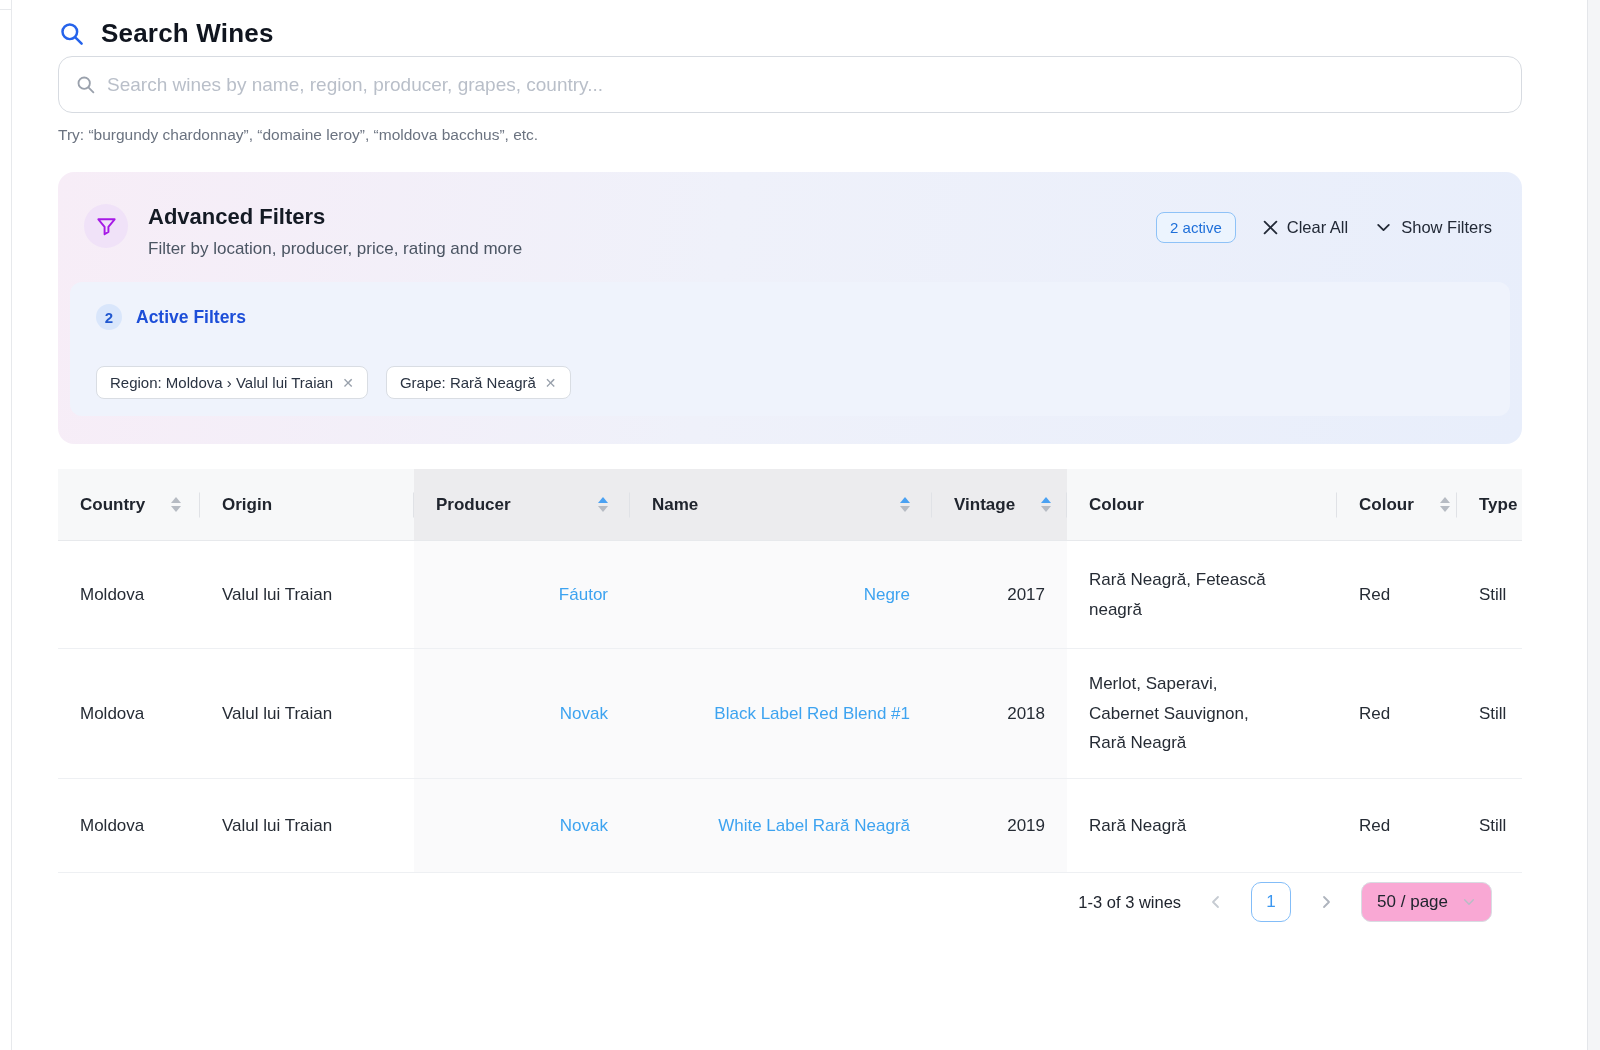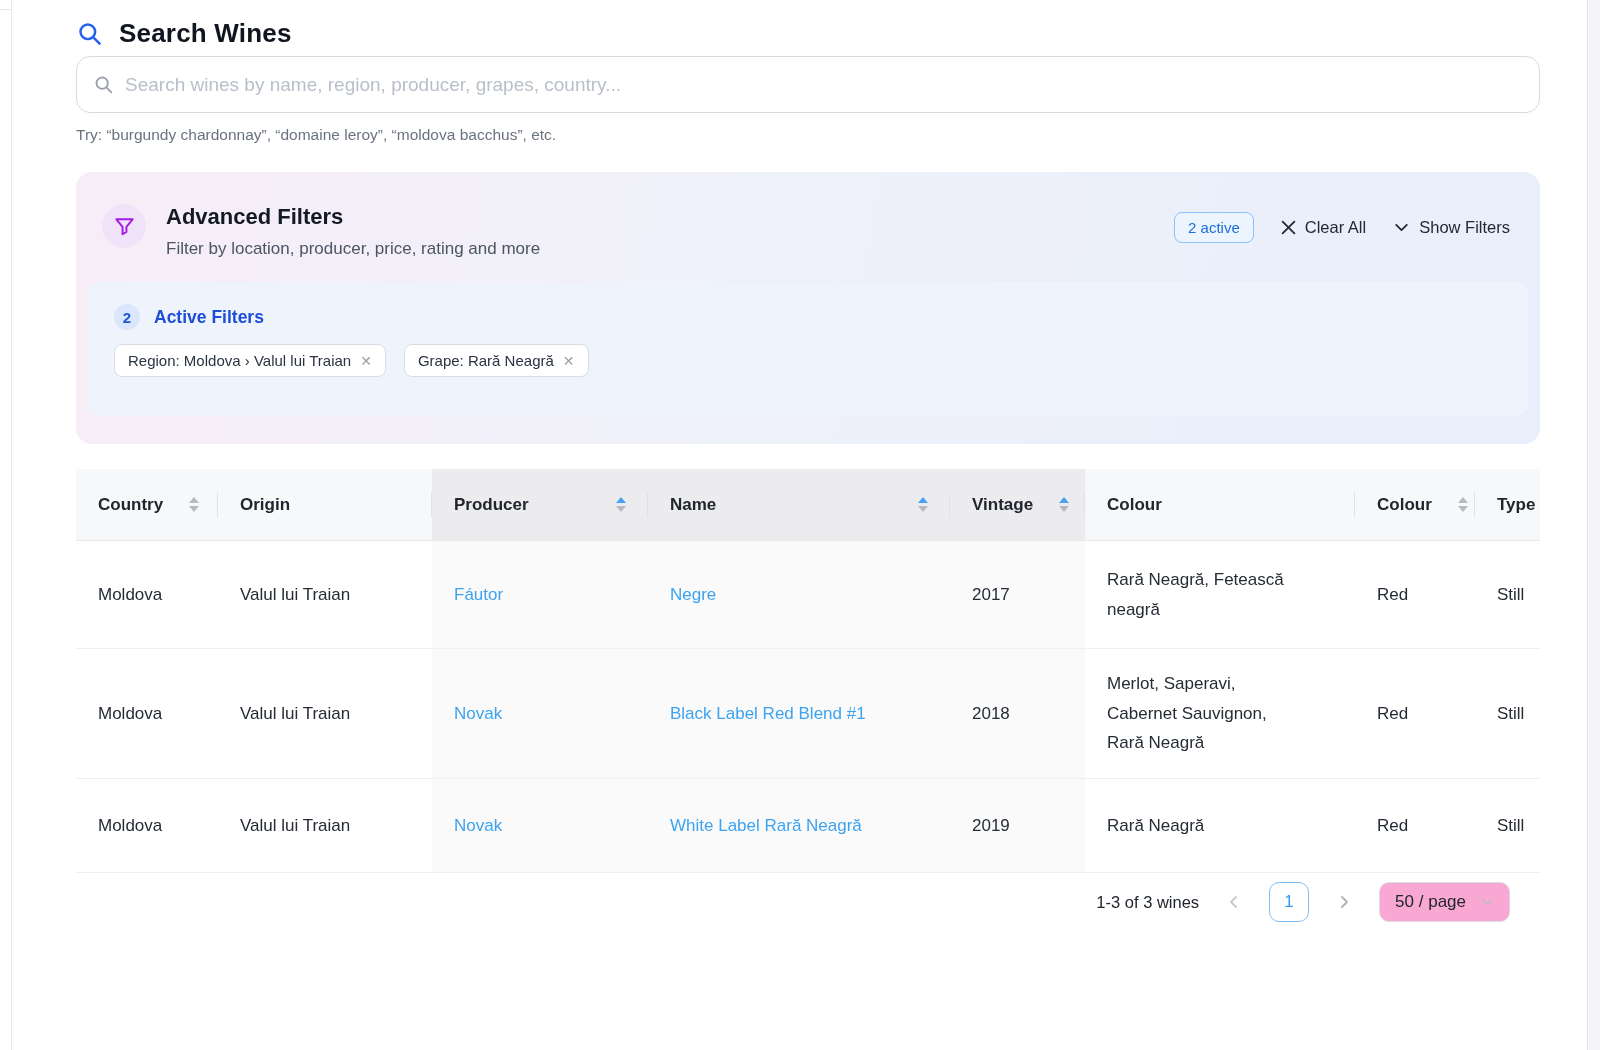--- a/index.html
+++ b/index.html
@@ -8,21 +8,21 @@
     background:#ffffff;
     font-family:"Liberation Sans", sans-serif;
     position:relative;
     overflow:hidden;
     color:#20252e;
   }
   .left-divider { position:absolute; left:11px; top:0; width:1px; height:1050px; background:#e7e9ec; }
   .left-tick { position:absolute; left:0; top:9px; width:11px; height:1px; background:#e7e9ec; }
   .right-gutter { position:absolute; right:0; top:0; width:13px; height:1050px; background:#f4f5f7; border-left:1px solid #e4e6ea; }
 
-  .content { position:absolute; left:76px; top:0; width:1464px; }
+  .content { position:absolute; left:58px; top:0; width:1464px; }
 
   
   .page-header { display:flex; align-items:center; gap:16px; padding-top:18px; }
   .page-title { font-size:26px; font-weight:700; color:#10151f; letter-spacing:0.2px; }
 
   
   .search-box {
     margin-top:7px; height:57px; border:1px solid #d7dbe1; border-radius:14px;
     display:flex; align-items:center; padding:0 16px; gap:11px; background:#fff;
   }
@@ -58,21 +58,21 @@
   .active-card {
     position:absolute; left:12px; right:12px; top:110px; height:134px;
     background:#eff3fc; border-radius:12px; padding:22px 26px;
   }
   .active-card-head { display:flex; align-items:center; gap:14px; }
   .count-circle {
     width:26px; height:26px; border-radius:50%; background:#d9e6fb; color:#2158d0;
     font-size:15px; font-weight:700; display:flex; align-items:center; justify-content:center;
   }
   .active-title { font-size:17.5px; font-weight:700; color:#1d4ed8; }
-  .chips-row { display:flex; gap:18px; margin-top:14px; }
+  .chips-row { display:flex; gap:18px; margin-top:36px; }
   .chip {
     display:flex; align-items:center; gap:9px; background:#ffffff; border:1px solid #d9dde3;
     border-radius:8px; padding:7px 13px; font-size:15px; color:#2a3342; cursor:default;
   }
   .chip-close { color:#98a0ab; font-size:14px; cursor:pointer; }
 
   
   .summary { margin-top:47px; font-size:17px; color:#3f4752; }
 
   .table-wrap { margin-top:25px; width:1464px; overflow:hidden; }
@@ -88,21 +88,21 @@
   .sorter { display:flex; flex-direction:column; align-items:center; flex:none; margin-left:10px; }
   .caret { width:0; height:0; border-left:5px solid transparent; border-right:5px solid transparent; display:block; }
   .caret.up { border-bottom:6px solid #b6bbc3; margin-bottom:3px; }
   .caret.down { border-top:6px solid #b6bbc3; }
   .caret.up.active { border-bottom-color:#4aa1f2; }
 
   td {
     font-size:17px; color:#262c35; padding:0 22px; vertical-align:middle;
     background:#ffffff; border-bottom:1px solid #eef0f3;
   }
-  td.sorted-col { background:#fafafb; }
+  td.sorted-col { background:#fafafb;text-align:right; }
   tr.row-1 td { height:108px; }
   tr.row-2 td { height:130px; }
   tr.row-3 td { height:94px; }
   .cell-link { color:#3da3f0; cursor:pointer; text-decoration:none; }
   .grapes-text { max-width:190px; line-height:1.75; }
 
   
   .pagination {
     margin-top:6px; height:46px; display:flex; align-items:center; justify-content:flex-end;
     gap:27px; padding-right:30px;

